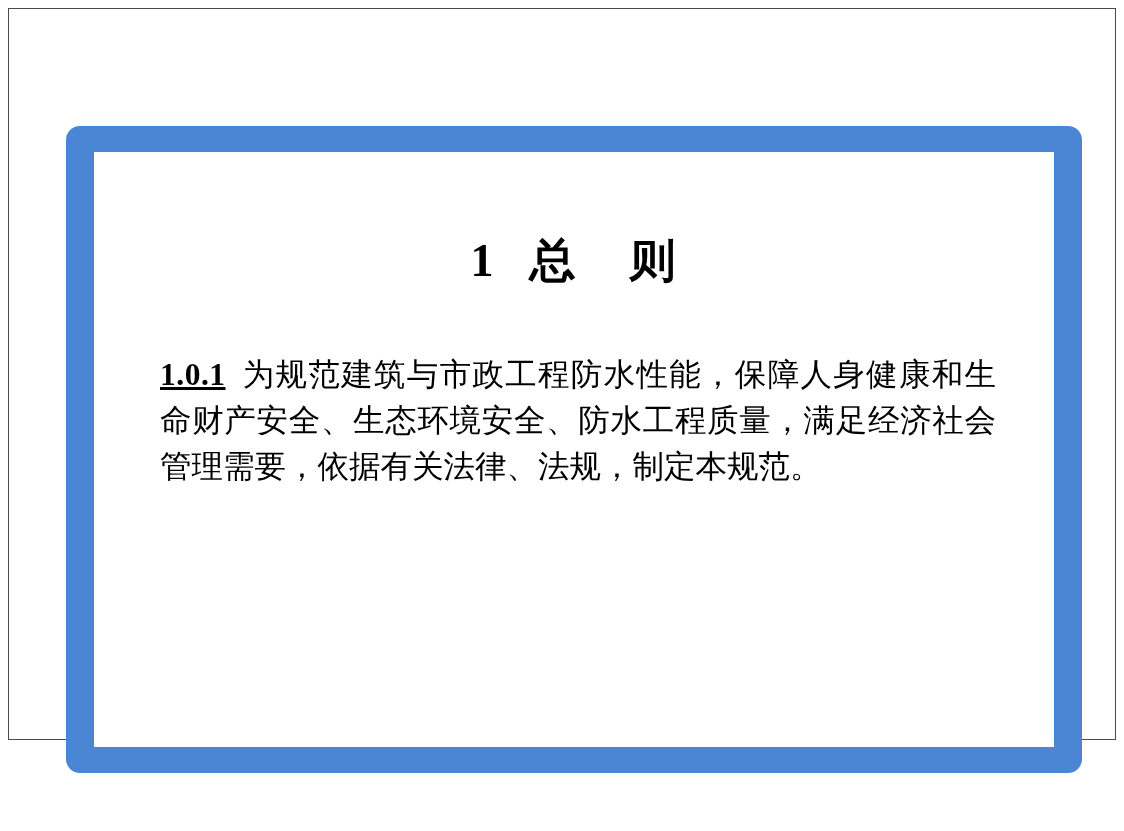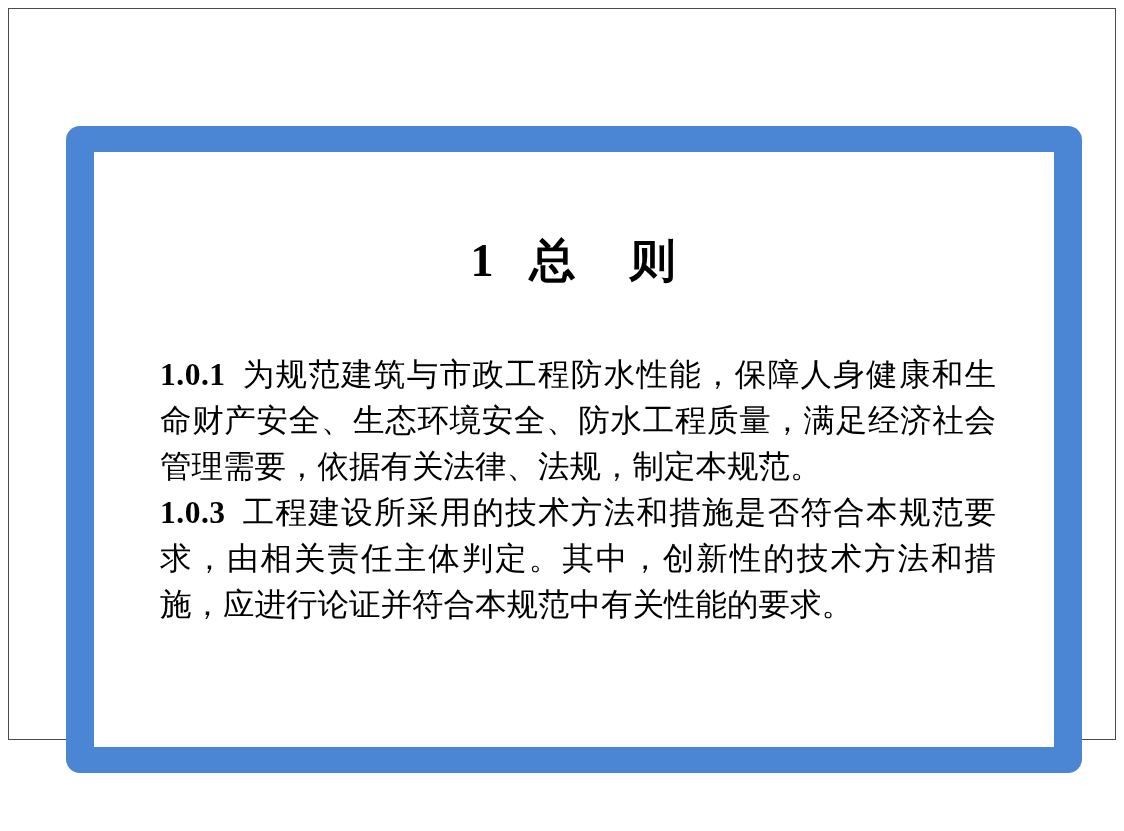--- a/index.html
+++ b/index.html
@@ -81,20 +81,21 @@
     text-align: justify;
     text-justify: inter-ideograph;
     margin: 0 0 0 0;
     text-indent: 0;
   }
   .clause-no {
     font-weight: bold;
     letter-spacing: 0.5px;
     margin-right: 16px;
     white-space: nowrap;
+    text-decoration: underline;
   }
   .para-text {
     font-weight: normal;
   }
 </style>
 </head>
 <body>
 
 <div class="slide">
   <div class="slide-border">
@@ -106,23 +107,20 @@
           <span class="num">1</span><span class="ch1">总</span><span>则</span>
         </div>
 
         <div class="body-block">
 
           <p class="para">
             <span class="clause-no">1.0.1</span><span class="para-text">为规范建筑与市政工程防水性能，保障人身健康和生命财产安全、生态环境安全、防水工程质量，满足经济社会管理需要，依据有关法律、法规，制定本规范。</span>
           </p>
 
 
-          <p class="para">
-            <span class="clause-no">1.0.3</span><span class="para-text">工程建设所采用的技术方法和措施是否符合本规范要求，由相关责任主体判定。其中，创新性的技术方法和措施，应进行论证并符合本规范中有关性能的要求。</span>
-          </p>
 
         </div>
 
       </div>
     </div>
 
   </div>
 </div>
 
 </body></html>

